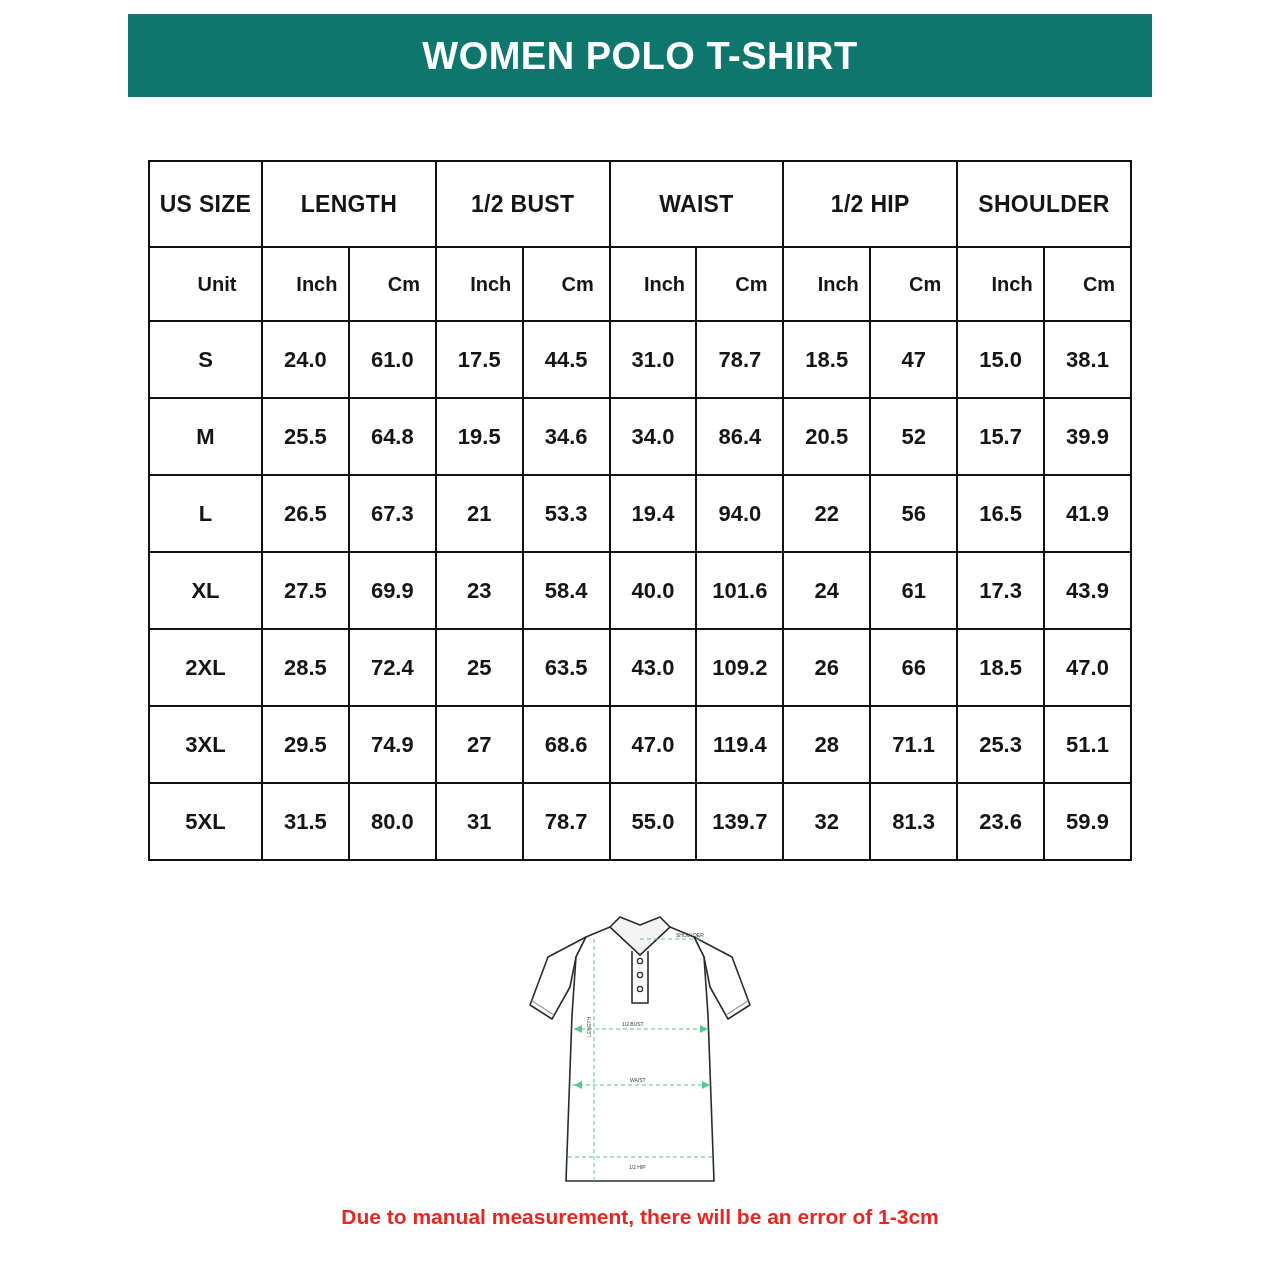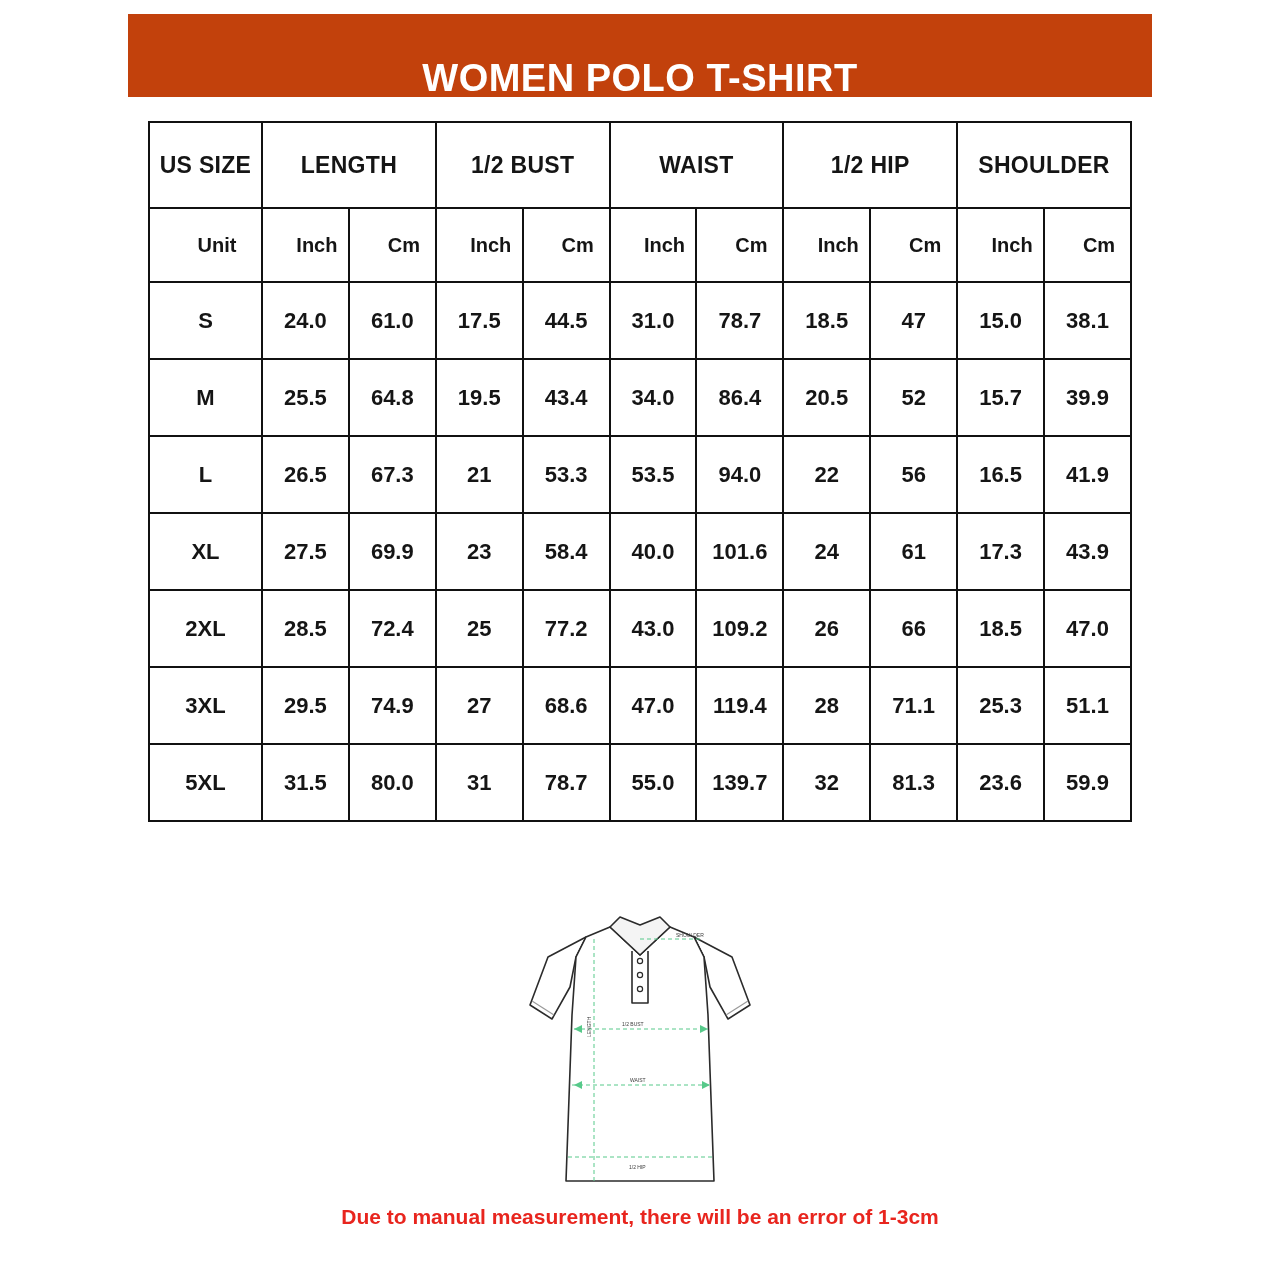--- a/index.html
+++ b/index.html
@@ -21,23 +21,23 @@
     box-sizing: border-box;
   }
 
   
   .banner {
     position: absolute;
     left: 128px;
     top: 14px;
     width: 1024px;
     height: 83px;
-    background: #c2410c;
+    background: #0f766e;
     display: flex;
-    align-items: flex-end;
+    align-items: center;
     justify-content: center;
   }
   .banner-title {
     color: #ffffff;
     font-size: 38px;
     font-weight: bold;
     letter-spacing: 0.5px;
     line-height: 1;
   }
 
@@ -45,20 +45,21 @@
   .table-wrap {
     position: absolute;
     left: 148px;
     top: 121px;
     width: 984px;
   }
   table.size-table {
     border-collapse: collapse;
     width: 984px;
     table-layout: fixed;
+    margin-top: 39px;
   }
   table.size-table td,
   table.size-table th {
     border: 2px solid #111111;
     text-align: center;
     vertical-align: middle;
     font-weight: bold;
     color: #151515;
     background: #ffffff;
     padding: 0;
@@ -168,36 +169,36 @@
           <td>47</td>
           <td>15.0</td>
           <td>38.1</td>
         </tr>
 
         <tr class="data-row">
           <td class="size-cell">M</td>
           <td>25.5</td>
           <td>64.8</td>
           <td class="val-small">19.5</td>
-          <td>43.4</td>
+          <td>34.6</td>
           <td>34.0</td>
           <td>86.4</td>
           <td class="val-small">20.5</td>
           <td>52</td>
           <td>15.7</td>
           <td>39.9</td>
         </tr>
 
         <tr class="data-row">
           <td class="size-cell">L</td>
           <td>26.5</td>
           <td>67.3</td>
           <td class="val-small">21</td>
           <td>53.3</td>
-          <td>53.5</td>
+          <td>19.4</td>
           <td>94.0</td>
           <td class="val-small">22</td>
           <td>56</td>
           <td>16.5</td>
           <td>41.9</td>
         </tr>
 
         <tr class="data-row">
           <td class="size-cell">XL</td>
           <td>27.5</td>
@@ -210,21 +211,21 @@
           <td>61</td>
           <td>17.3</td>
           <td>43.9</td>
         </tr>
 
         <tr class="data-row">
           <td class="size-cell">2XL</td>
           <td>28.5</td>
           <td>72.4</td>
           <td class="val-small">25</td>
-          <td>77.2</td>
+          <td>63.5</td>
           <td>43.0</td>
           <td>109.2</td>
           <td class="val-small">26</td>
           <td>66</td>
           <td>18.5</td>
           <td>47.0</td>
         </tr>
 
         <tr class="data-row">
           <td class="size-cell">3XL</td>

